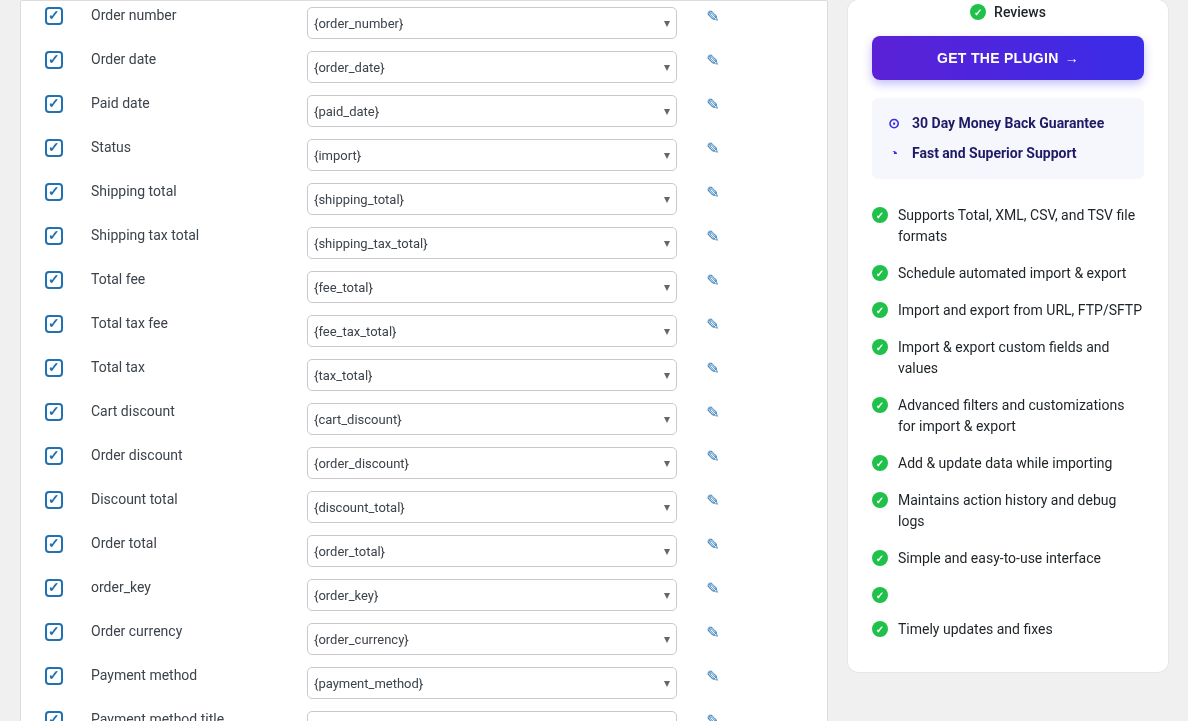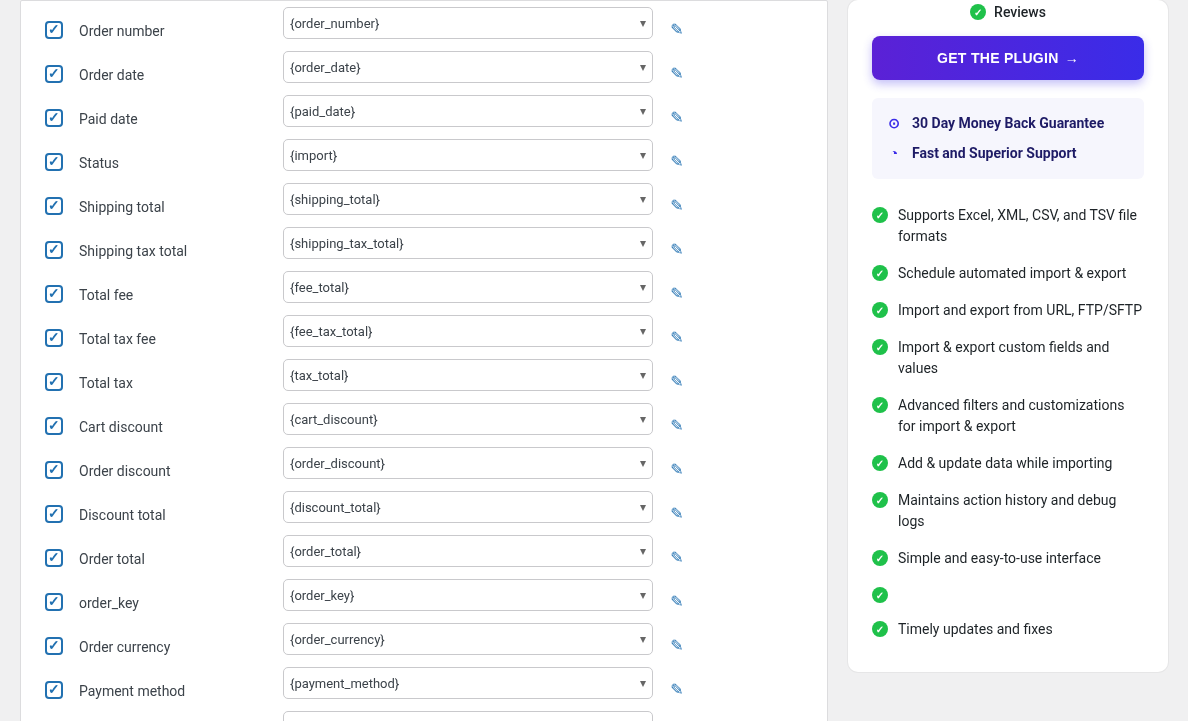--- a/index.html
+++ b/index.html
@@ -18,23 +18,23 @@
   }
   .main-panel {
     flex: 1;
     background: #fff;
     border: 1px solid #dcdcde;
     border-radius: 2px;
     padding: 0 24px 24px 24px;
   }
   .row {
     display: flex;
-    align-items: flex-end;
+    align-items: flex-start;
     padding: 6px 0;
-    gap: 4px;
+    gap: 16px;
   }
   .checkbox-cell {
     width: 30px;
     flex-shrink: 0;
     display: flex;
     align-items: center;
   }
   input[type="checkbox"] {
     width: 18px;
     height: 18px;
@@ -465,21 +465,21 @@
         </div>
         <div class="guarantee-item">
           <span class="guarantee-icon">◔</span>
           <span>Fast and Superior Support</span>
         </div>
       </div>
 
     <div class="feature-list" id="feature-container">
         <div class="feature-item">
           <span class="check-circle">✓</span>
-          <span>Supports Excel, XML, CSV, and TSV file formats</span>
+          <span>Supports Total, XML, CSV, and TSV file formats</span>
         </div>
         <div class="feature-item">
           <span class="check-circle">✓</span>
           <span>Schedule automated import &amp; export</span>
         </div>
         <div class="feature-item">
           <span class="check-circle">✓</span>
           <span>Import and export from URL, FTP/SFTP</span>
         </div>
         <div class="feature-item">

